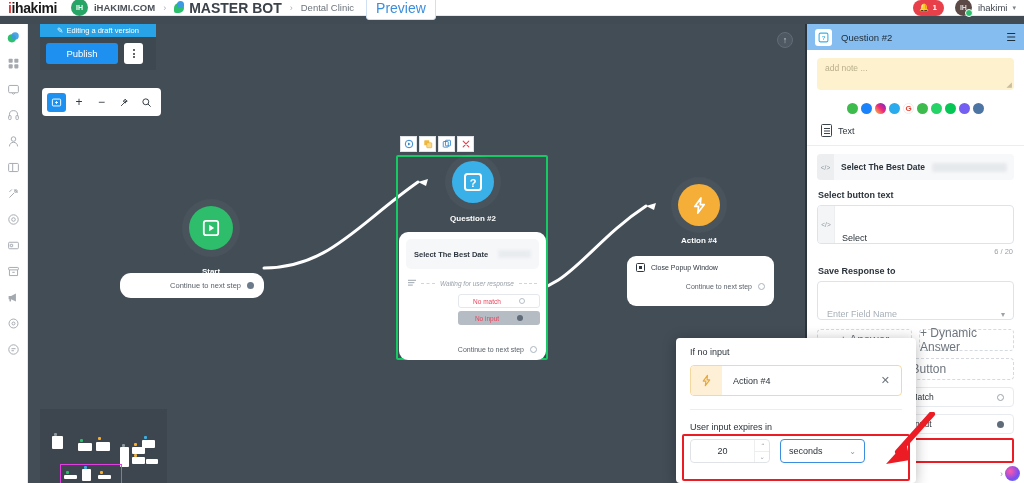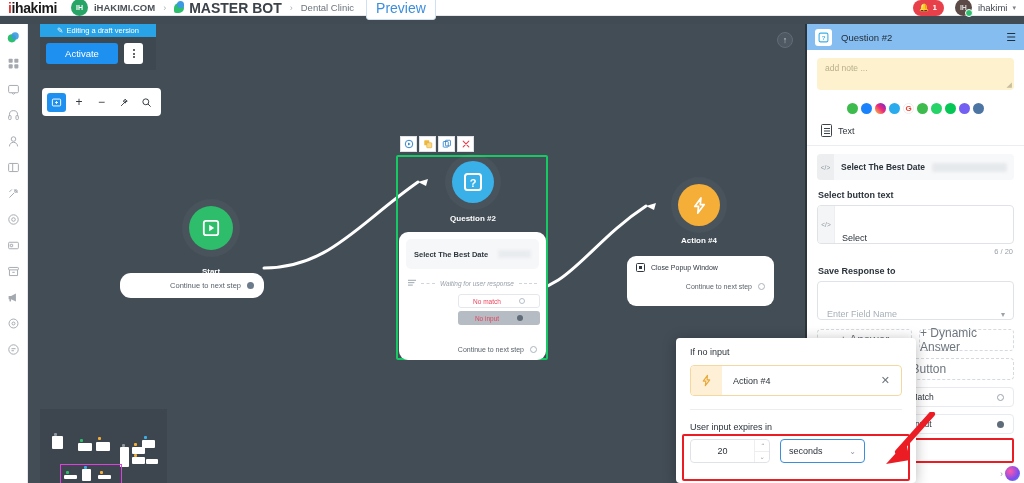--- a/index.html
+++ b/index.html
@@ -477,21 +477,21 @@
     <path d="M390 158 l 10 -3 l -2 7 z" fill="#ffffff"></path>
     <path d="M492 268 C 540 268, 560 220, 618 182" stroke="#ffffff" stroke-width="3" fill="none" stroke-linecap="round"></path>
     <path d="M618 182 l 10 -3 l -2 7 z" fill="#ffffff"></path>
   </svg>
 
   <div class="edit-banner">
     <span>✎</span>
     <span>Editing a draft version</span>
   </div>
   <div class="pub-box">
-    <div class="publish-btn">Activate</div>
+    <div class="publish-btn">Publish</div>
     <div class="kebab-btn">
         <i></i>
         <i></i>
         <i></i>
       </div>
   </div>
 
   <div class="zoom-bar">
     <div class="zb-ico sel">
       <svg viewBox="0 0 16 16" fill="none" stroke="currentColor" stroke-width="1.4">

